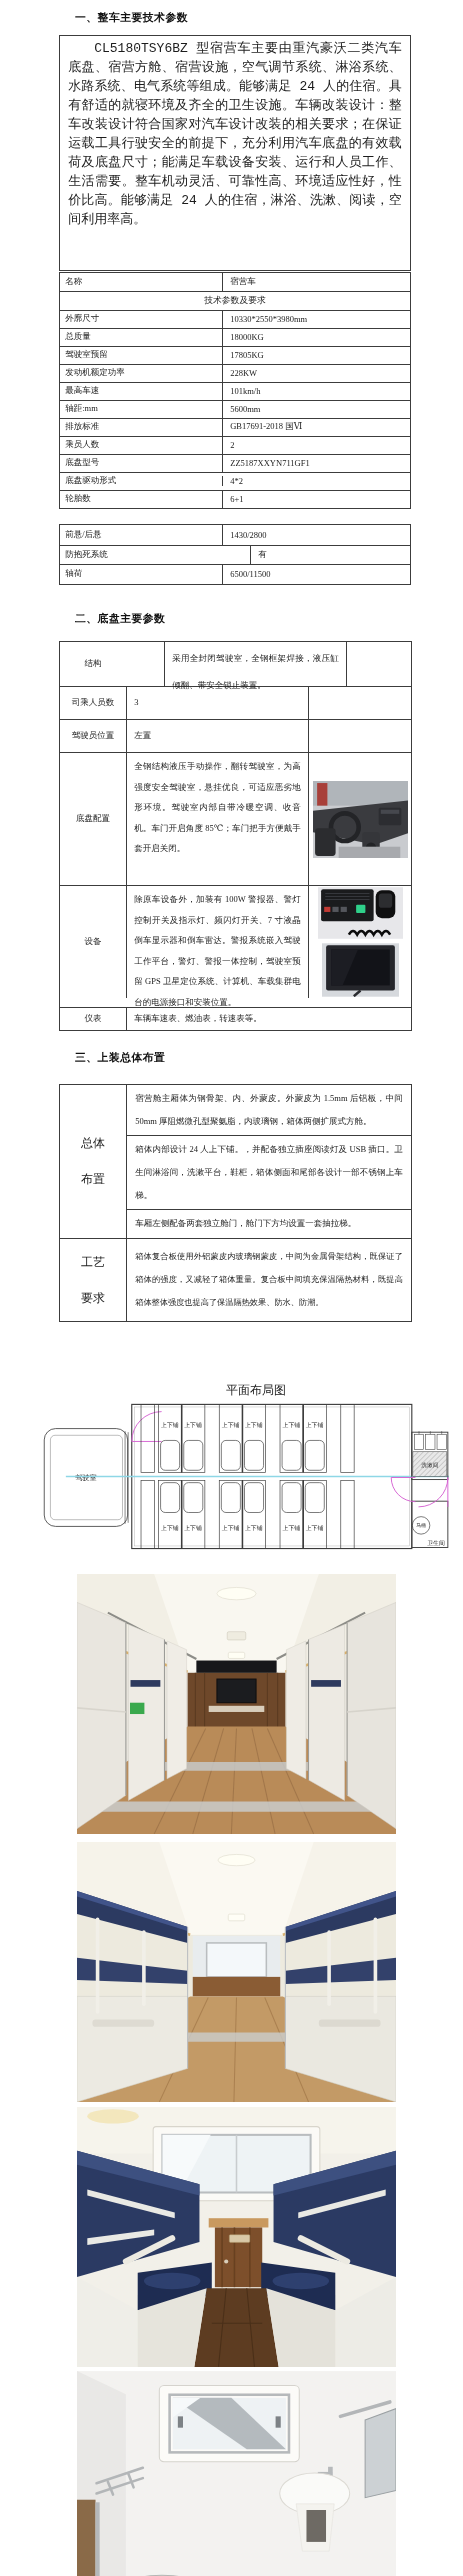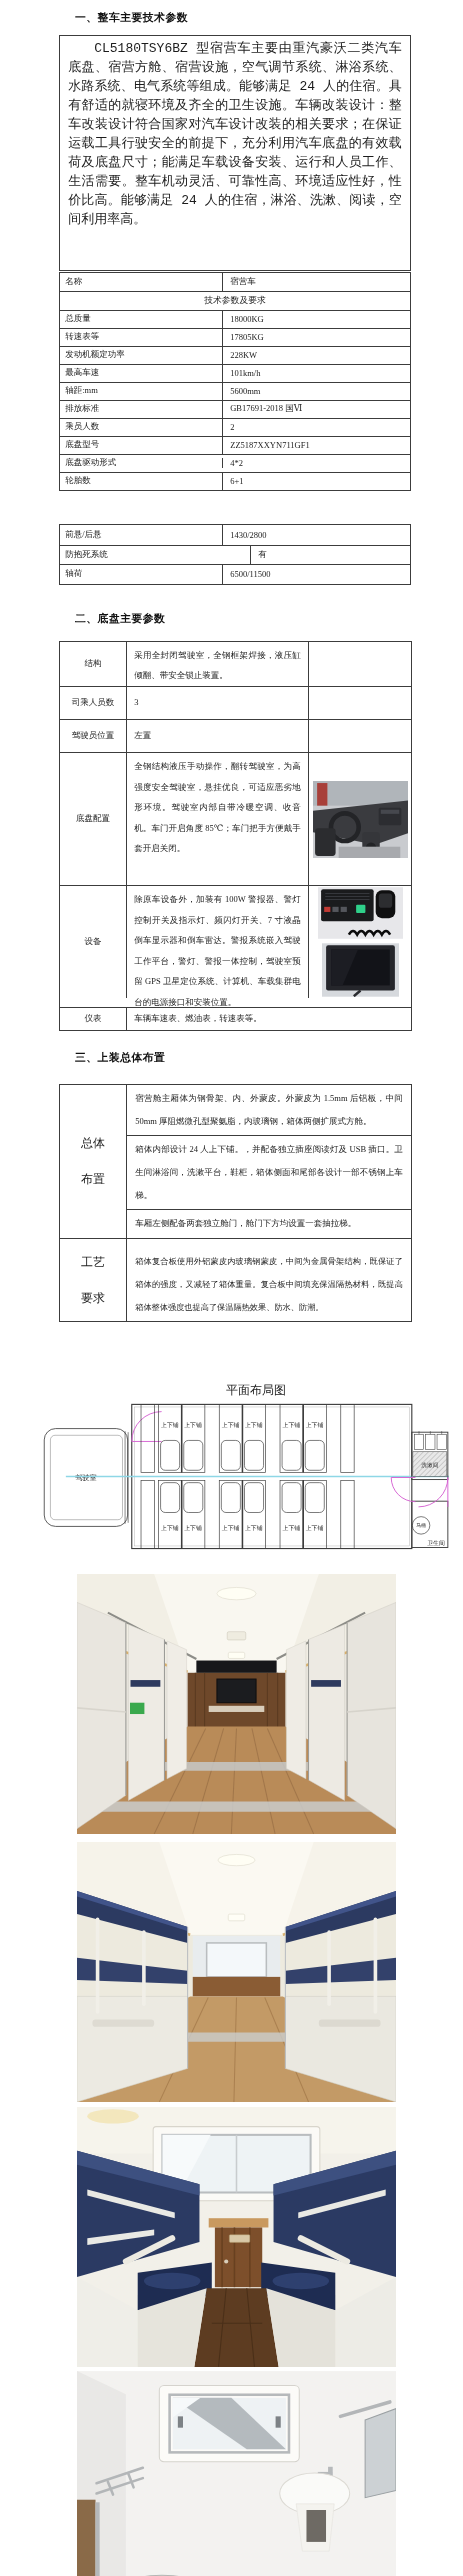--- a/index.html
+++ b/index.html
@@ -55,25 +55,29 @@
 
   <div class="abs tbl" style="left:59px;top:272px;width:352px;">
     <div class="trow" style="height:18px;">
         <div class="tcell lblA">名称</div>
         <div class="tcell valA">宿营车</div>
       </div>
     <div class="trow">
         <div class="tcell spec-head" style="flex:1;">技术参数及要求</div>
       </div>
     <div class="trow" style="height:18px;">
+        <div class="tcell lblA">外廓尺寸</div>
+        <div class="tcell valA">10330*2550*3980mm</div>
+      </div>
+    <div class="trow" style="height:18px;">
         <div class="tcell lblA">总质量</div>
         <div class="tcell valA">18000KG</div>
       </div>
     <div class="trow" style="height:18px;">
-        <div class="tcell lblA">转速表等</div>
+        <div class="tcell lblA">驾驶室预留</div>
         <div class="tcell valA">17805KG</div>
       </div>
     <div class="trow" style="height:18px;">
         <div class="tcell lblA">发动机额定功率</div>
         <div class="tcell valA">228KW</div>
       </div>
     <div class="trow" style="height:18px;">
         <div class="tcell lblA">最高车速</div>
         <div class="tcell valA">101km/h</div>
       </div>
@@ -116,21 +120,21 @@
         <div class="tcell lblA">轴荷</div>
         <div class="tcell valA">6500/11500</div>
       </div>
   </div>
 
   <div class="abs sec-title" style="left:75px;top:612px;">二、底盘主要参数</div>
 
   <div class="abs tbl" style="left:59px;top:641px;width:353px;">
     <div class="trow" style="height:44px;">
       <div class="tcell lblC">结构</div>
-      <div class="tcell txtC" style="line-height:20px;">采用全封闭驾驶室，全钢框架焊接，液压缸倾翻、带安全锁止装置。</div>
+      <div class="tcell txtC" style="line-height:27px;margin-left:38px;">采用全封闭驾驶室，全钢框架焊接，液压缸倾翻、带安全锁止装置。</div>
       <div class="tcell imgC"></div>
     </div>
     <div class="trow" style="height:33px;">
       <div class="tcell lblC">司乘人员数</div>
       <div class="tcell txtC center">3</div>
       <div class="tcell imgC"></div>
     </div>
     <div class="trow" style="height:33px;">
       <div class="tcell lblC">驾驶员位置</div>
       <div class="tcell txtC center">左置</div>
@@ -206,21 +210,21 @@
           </div>
         <div class="sub" style="min-height:27px;">
             <span>车厢左侧配备两套独立舱门，舱门下方均设置一套抽拉梯。</span>
           </div>
       </div>
     </div>
     <div class="dgroup">
       <div class="tcell lblD">
         <div class="wrap2">工艺要求</div>
       </div>
-      <div class="txtD" style="min-height:78px;display:flex;align-items:flex-end;">
+      <div class="txtD" style="min-height:78px;display:flex;align-items:center;">
         <span style="line-height:23px;">箱体复合板使用外铝蒙皮内玻璃钢蒙皮，中间为金属骨架结构，既保证了箱体的强度，又减轻了箱体重量。复合板中间填充保温隔热材料，既提高箱体整体强度也提高了保温隔热效果、防水、防潮。</span>
       </div>
     </div>
   </div>
 
   <div class="abs plan-title" style="left:0;top:1382px;">平面布局图</div>
 
   <svg class="abs" style="left:36px;top:1400px;" width="417" height="155" viewBox="0 0 810 300">
     <defs>
       <pattern id="hatch" width="7" height="7" patternTransform="rotate(45)" patternUnits="userSpaceOnUse">

